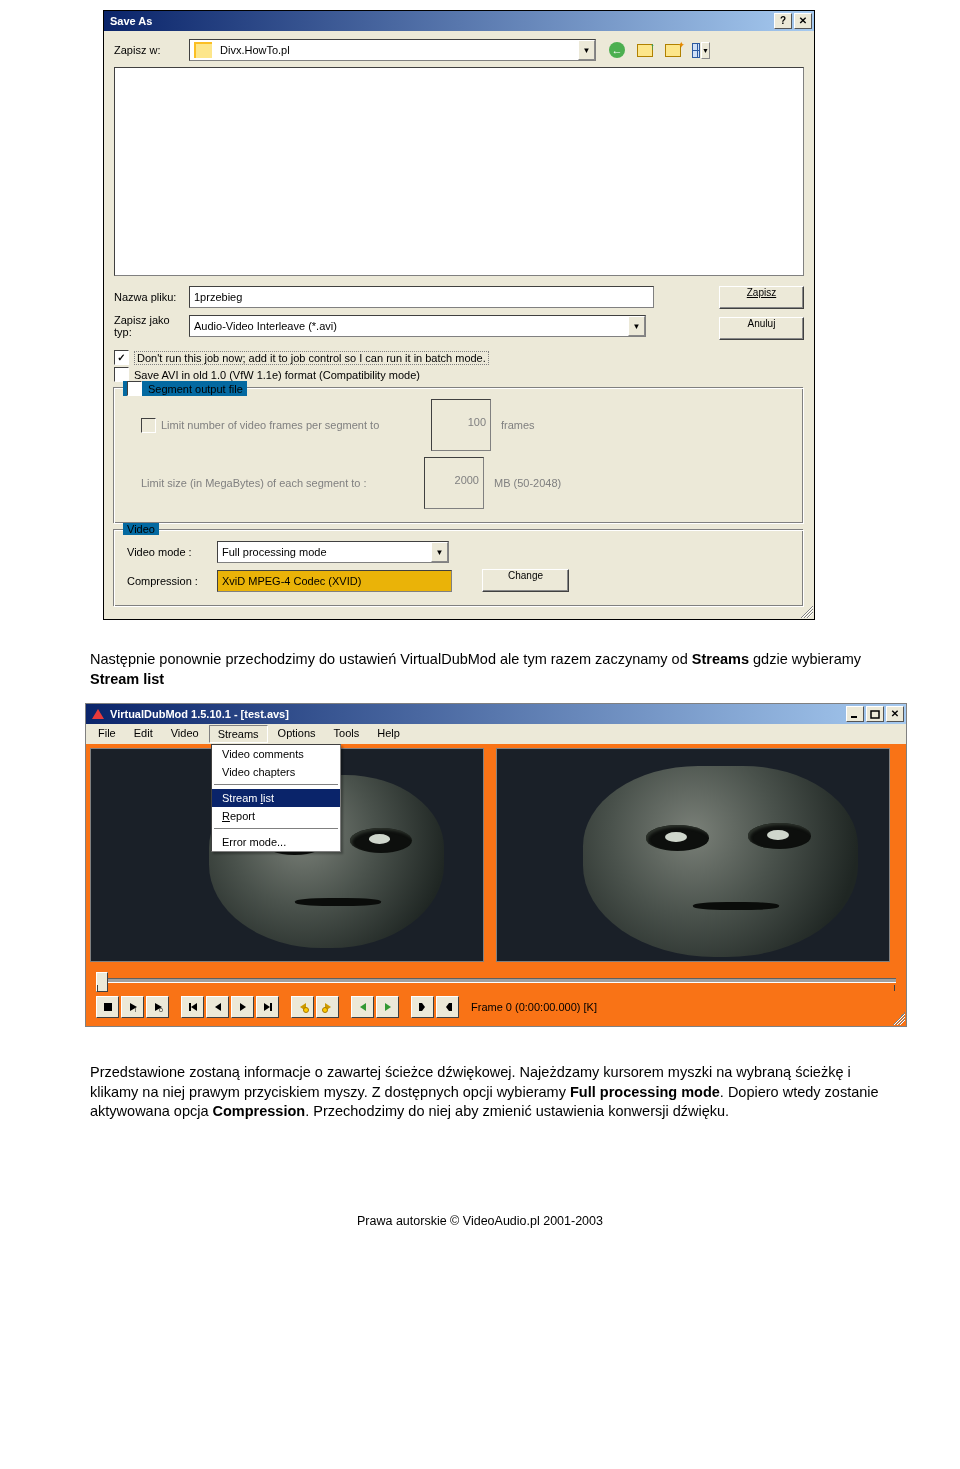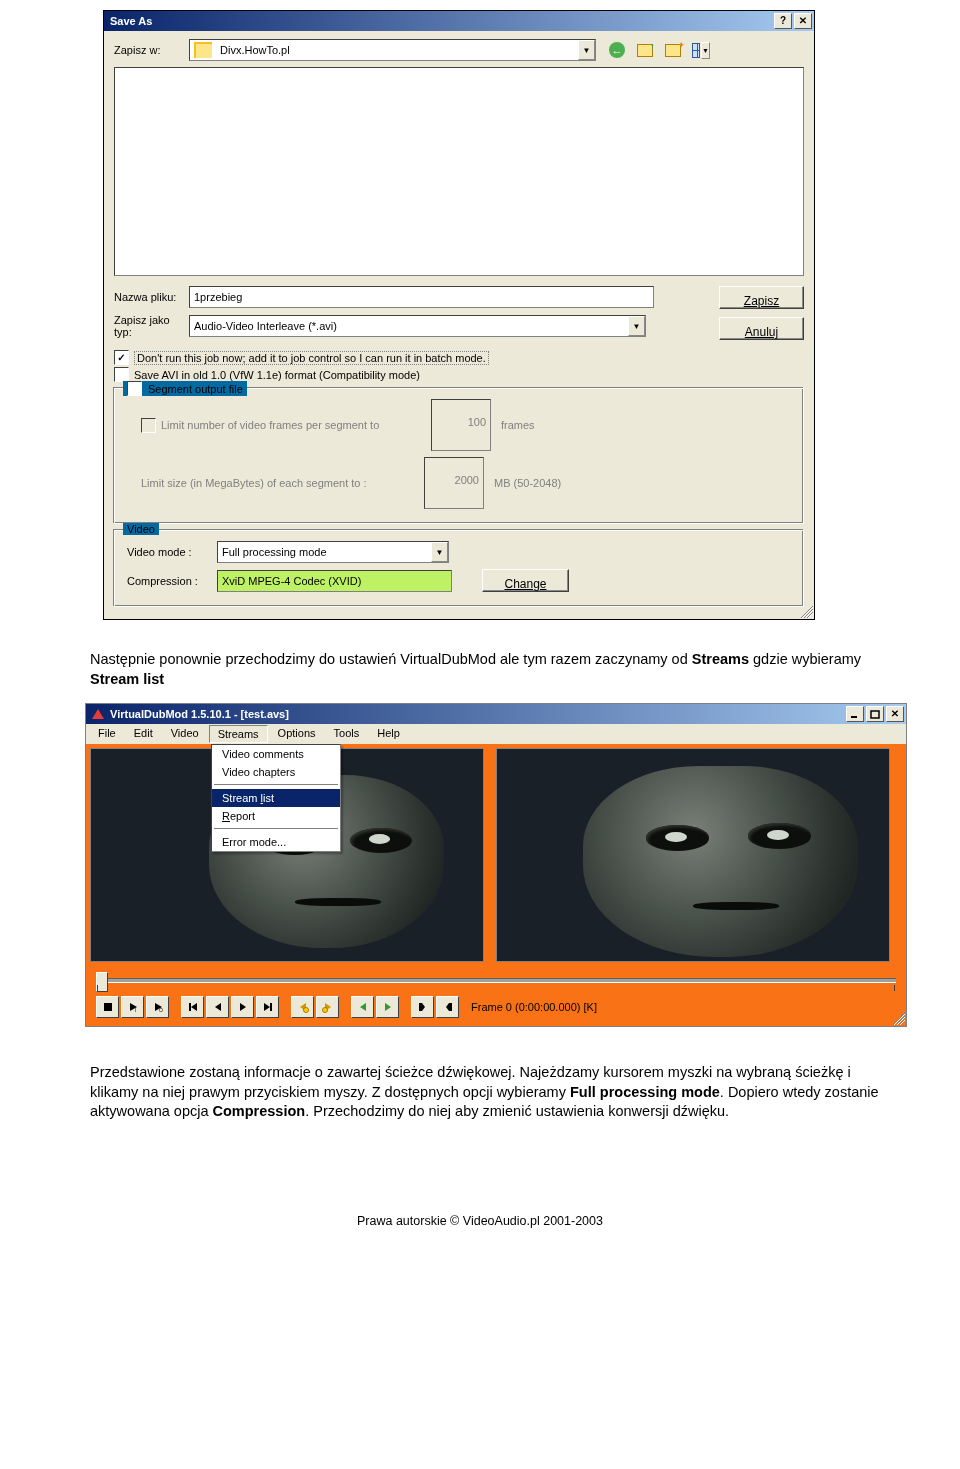--- a/index.html
+++ b/index.html
@@ -98,23 +98,22 @@
     height: 207px;
     margin-bottom: 10px;
   }
   .btns-right { width: 85px; margin-left: 18px; display:flex; flex-direction:column; gap:8px; }
   .winbtn {
     height: 21px;
     border: 1px solid #404040;
     border-top-color:#fff; border-left-color:#fff;
     background:#ece9d8;
     box-shadow: inset -1px -1px 0 #888;
-    display:flex; align-items:flex-end; justify-content:center;
-    font-size:12px;
-    text-decoration:underline;
+    display:flex; align-items:flex-start; justify-content:center;
+    font-size:10px;
   }
   .text-input {
     border: 1px solid #808080;
     border-top-color:#404040; border-left-color:#404040;
     background:#fff; height:20px; padding:0 4px;
     display:flex; align-items:center;
   }
   .chk-row { display:flex; align-items:center; margin: 2px 0; }
   .chk {
     width:13px; height:13px; border:1px solid #404040;
@@ -308,21 +307,21 @@
         <div class="legend">Video</div>
         <div class="row">
           <span style="width:90px">Video mode :</span>
           <div class="combo sunken" style="width:230px">
             <span class="txt">Full processing mode</span>
             <span class="drop">▼</span>
           </div>
         </div>
         <div class="row">
           <span style="width:90px">Compression :</span>
-          <div class="text-input" style="width:225px; background:#bef264">
+          <div class="text-input" style="width:225px; background:#eab308">
             <span>XviD MPEG-4 Codec (XVID)</span>
           </div>
           <div class="winbtn" style="width:85px; margin-left:30px">
             <span>Change</span>
           </div>
         </div>
       </div>
     </div>
     <div class="resize-grip"></div>
   </div>

